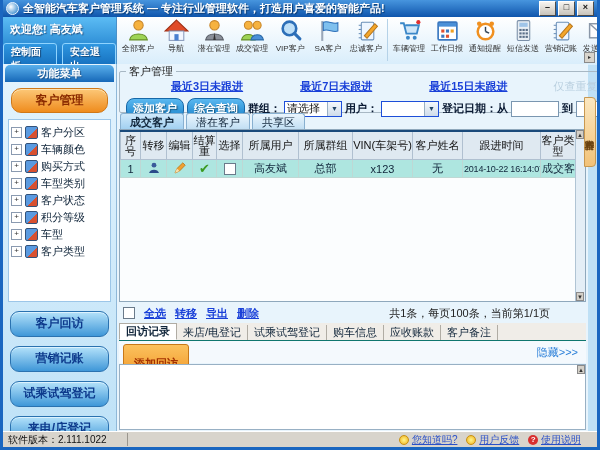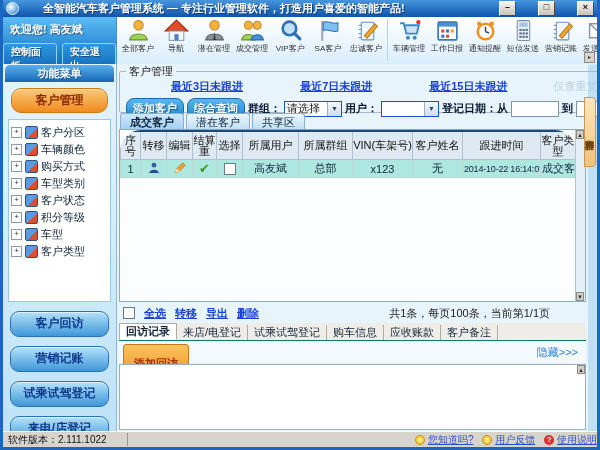--- a/index.html
+++ b/index.html
@@ -1,21 +1,21 @@
 <!DOCTYPE html>
 <html><head>
 <meta charset="utf-8">
 <style>
   html,body{margin:0;padding:0;background:#555;}
   #window{width:600px;height:450px;position:relative;font-family:"Liberation Sans","DejaVu Sans",sans-serif;
           font-size:11px;background:#bfe0f5;border-left:3px solid #1a66c0;border-right:3px solid #1a66c0;
           border-bottom:3px solid #1a66c0;box-sizing:border-box;overflow:hidden;}
   
   .titlebar{height:17px;background:linear-gradient(#4795de,#0f55ac);display:flex;align-items:center;
-            padding:0 3px;color:#fff;font-weight:bold;font-size:11px;white-space:nowrap;overflow:hidden;gap:20px;}
+            padding:0 3px;color:#fff;font-weight:bold;font-size:11px;white-space:nowrap;overflow:hidden;}
   .app-icon{width:11px;height:11px;border-radius:50%;flex:0 0 auto;
             background:radial-gradient(circle at 35% 35%,#ffffff,#5aa0d8 70%,#2a6aa8);border:1px solid #e8f4ff;margin-right:4px;}
   .title-text{flex:1;overflow:hidden;text-overflow:ellipsis;text-shadow:1px 1px 1px #0a3a70;}
   .winbtn{width:15px;height:13px;margin-left:2px;background:linear-gradient(#f6f4f0,#c8c3ba);
           border:1px solid #fff;border-right-color:#4a4a4a;border-bottom-color:#4a4a4a;
           font-size:9px;line-height:11px;text-align:center;color:#111;flex:0 0 auto;}
   
   .welcome{position:absolute;left:0;top:17px;width:114px;height:47px;
            background:linear-gradient(#5cbcf4,#0e6fc2);border-right:1px solid #4a90c8;box-sizing:border-box;}
   .greet{color:#fff;font-weight:bold;margin:5px 0 6px 7px;text-shadow:1px 1px 1px #2a5a8a;font-size:11px;}
@@ -68,21 +68,21 @@
                font-size:7px;color:#246;text-align:center;line-height:14px;}
   .tinput{height:14px;border:1px solid #7a96b0;background:#fff;flex:0 0 auto;}
   
   .tabs{position:absolute;top:49px;left:3px;display:flex;gap:2px;}
   .tab{padding:1px 9px;height:15px;line-height:14px;background:linear-gradient(#eaf5fd,#bcdcf2);
        border:1px solid #88b0d0;border-bottom:0;border-radius:3px 3px 0 0;font-size:11px;color:#10253a;cursor:pointer;}
   .tab.active{background:linear-gradient(#cfe9fb,#9ccdf0);font-weight:bold;}
   
   .table-panel{position:absolute;top:65px;left:2px;right:2px;height:173px;background:#fbfdfe;
                border:1px solid #8fa8bc;box-sizing:border-box;}
-  .tbl-wrap{position:absolute;left:0;top:0;right:9px;bottom:0;overflow:hidden;border-radius:21px;}
+  .tbl-wrap{position:absolute;left:0;top:0;right:9px;bottom:0;overflow:hidden;}
   table.tbl{border-collapse:collapse;width:100%;table-layout:fixed;}
   .tbl th{background:#dfe9f1;border:1px solid #b0c0d0;border-top:2px solid #1a4a7a;font-weight:normal;
           font-size:11px;line-height:11px;height:25px;padding:1px 0;color:#111;overflow:hidden;}
   .tbl td{background:#aee6e0;border:1px solid #bed8d4;text-align:center;font-size:11px;height:17px;
           padding:0 1px;white-space:nowrap;overflow:hidden;color:#10253a;}
   td.time-cell{font-size:9px;letter-spacing:-.2px;}
   .check-glyph{color:#3a9a20;font-weight:bold;font-size:13px;}
   .cb{display:inline-block;width:10px;height:10px;border:1px solid #6a7a8a;background:#fff;vertical-align:middle;cursor:pointer;}
   .scrollv{position:absolute;right:0;top:0;bottom:0;width:9px;background:#e4eef6;border-left:1px solid #b0c4d4;}
   .sarr{position:absolute;left:0;width:8px;height:9px;background:#d4d0c8;border:1px solid #8a8a8a;
@@ -106,21 +106,21 @@
   .notes .sarr{right:0;left:auto;}
   
   .right-strip{position:absolute;right:0;top:64px;width:13px;bottom:15px;}
   .vtab{position:absolute;top:33px;left:0;width:12px;height:70px;background:linear-gradient(#fbe7c0,#f2c278);
         border:1px solid #c89850;border-radius:0 4px 4px 0;writing-mode:vertical-rl;text-align:center;
         font-size:10px;color:#6a4210;box-sizing:border-box;line-height:11px;cursor:pointer;}
   
   .statusbar{position:absolute;left:0;right:0;bottom:0;height:15px;background:#d8d4cc;display:flex;
              align-items:center;font-size:10px;border-top:1px solid #fff;}
   .sb-left{flex:0 0 auto;padding:0 20px 0 5px;color:#111;border-right:1px solid #9a968e;height:13px;line-height:13px;}
-  .sb-right{margin-left:auto;display:flex;gap:9px;padding-right:0;align-items:flex-end;}
+  .sb-right{margin-left:auto;display:flex;gap:9px;padding-right:16px;align-items:flex-end;}
   .sb-link{color:#2a50c8;text-decoration:underline;cursor:pointer;}
   .bulb{display:inline-block;width:8px;height:8px;border-radius:50%;
         background:radial-gradient(#fff68a,#f0b020);border:1px solid #c89010;vertical-align:middle;}
   .help-ic{display:inline-block;width:10px;height:10px;border-radius:50%;background:#d83030;color:#fff;
            font-size:8px;line-height:10px;text-align:center;font-weight:bold;vertical-align:middle;}
 </style>
 </head>
 <body>
 
 <div id="window">

